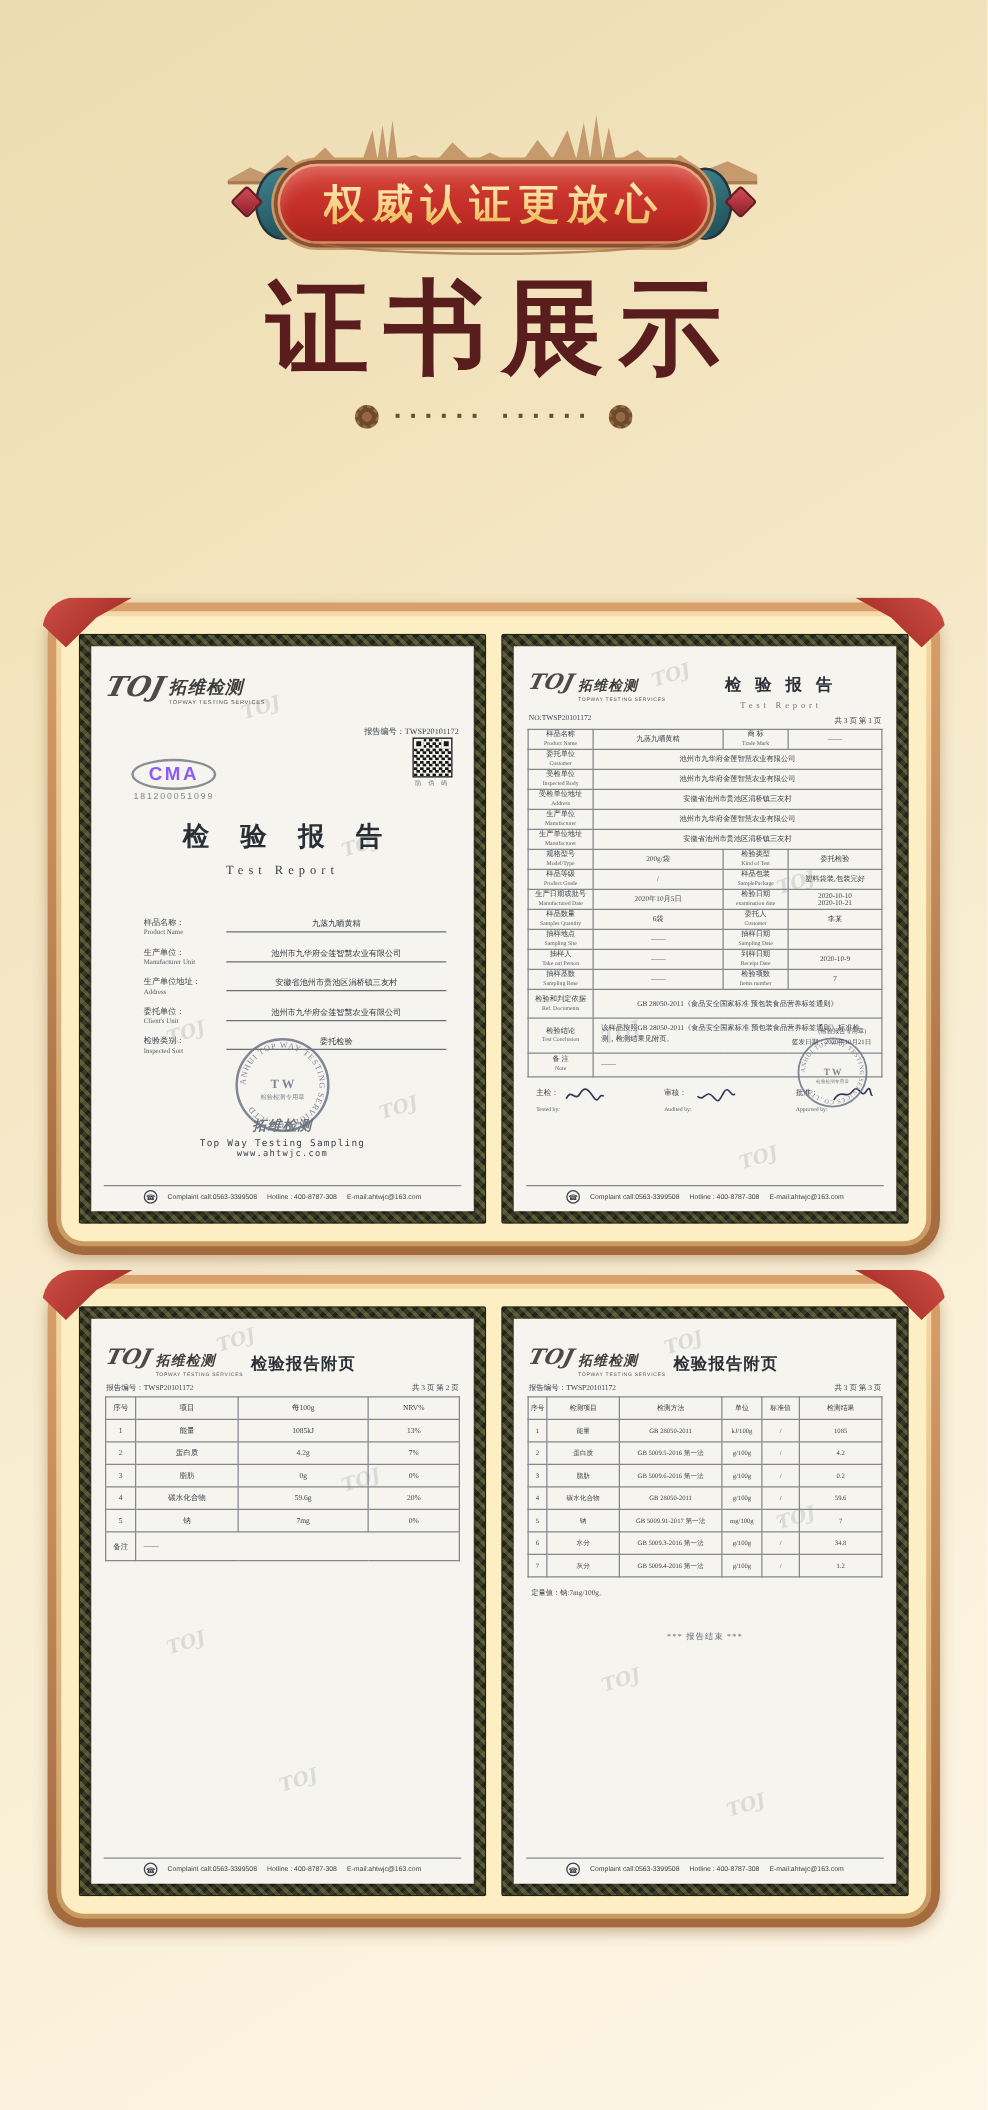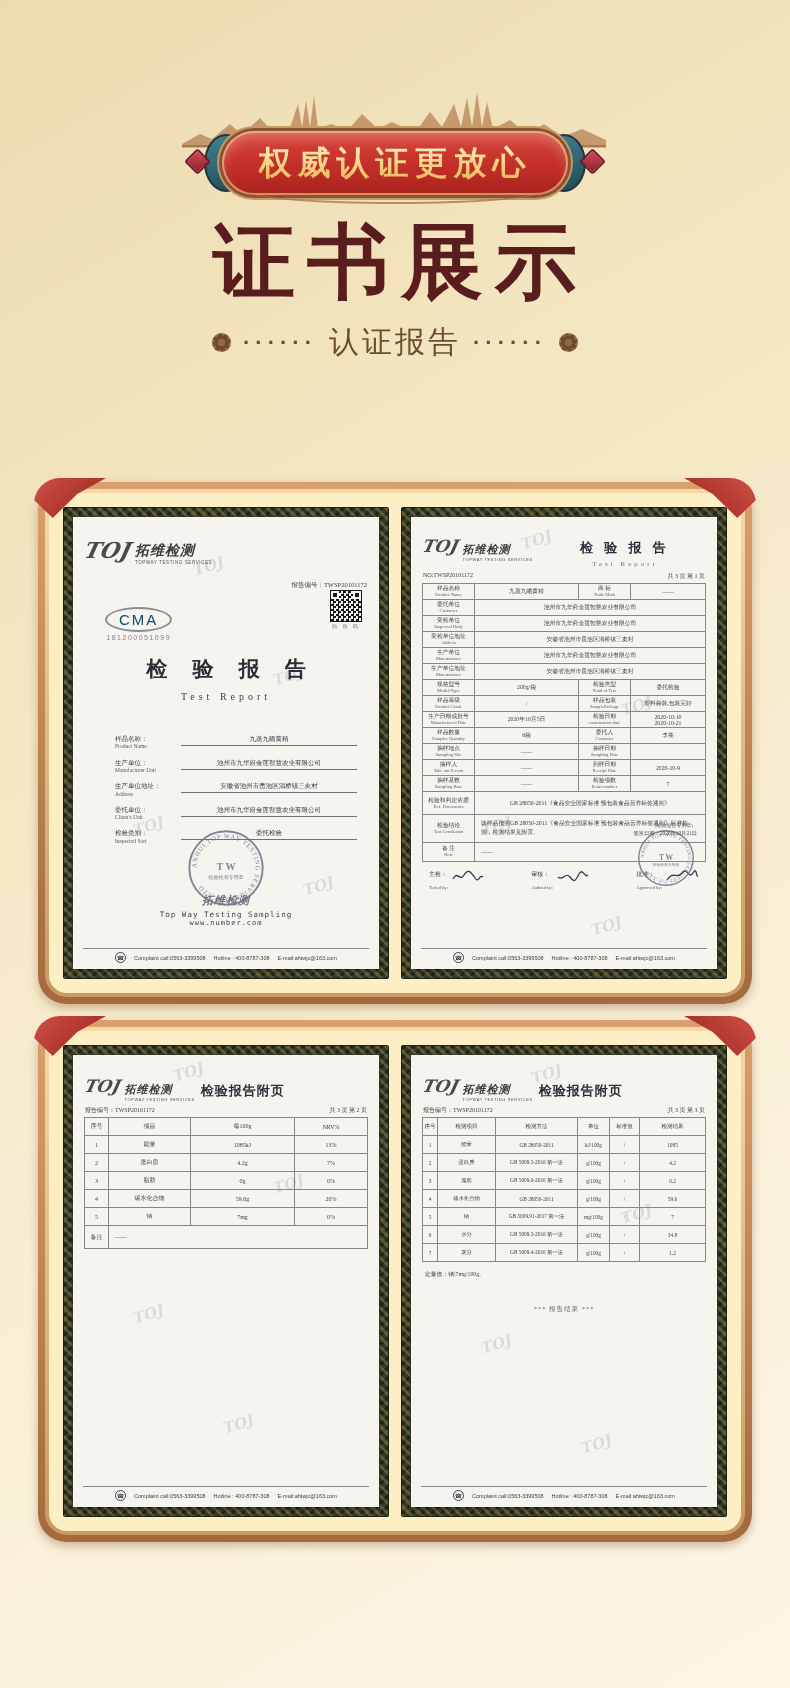--- a/index.html
+++ b/index.html
@@ -71,21 +71,21 @@
   .qr-wrap{position:absolute;right:18px;top:74px;text-align:center;}
   .qr{width:30px;height:30px;margin:0 auto;
     background:repeating-conic-gradient(#17181a 0% 25%,#f5f4ef 0% 50%);background-size:5px 5px;
     outline:1px solid #17181a;position:relative;}
   .qr::before,.qr::after{content:"";position:absolute;width:8px;height:8px;background:#17181a;
     box-shadow:inset 0 0 0 2px #f5f4ef;}
   .qr::before{left:0;top:0;} .qr::after{right:0;top:0;}
   .qr-label{font-size:5px;letter-spacing:2px;color:#6b7077;margin-top:2px;}
   .cma-wrap{position:absolute;left:32px;top:90px;text-align:center;}
   .cma{display:inline-block;border:2.5px solid #898e95;border-radius:50%;padding:2px 12px;
-    font-weight:normal;font-size:15px;color:#0c4a6e;letter-spacing:2px;font-family:"Liberation Sans",sans-serif;}
+    font-weight:bold;font-size:15px;color:#8b5cf6;letter-spacing:2px;font-family:"Liberation Sans",sans-serif;}
   .cma-no{font-size:7px;letter-spacing:1.5px;color:#7f848b;margin-top:2px;font-family:"Liberation Sans",sans-serif;}
   .cov-title{position:absolute;top:138px;left:0;width:100%;text-align:center;
     font-size:21px;font-weight:bold;letter-spacing:10px;text-indent:10px;color:#2a2e35;}
   .cov-title-en{position:absolute;top:174px;left:0;width:100%;text-align:center;
     font-size:10px;letter-spacing:4px;color:#3d424c;}
   .fields{position:absolute;left:42px;right:22px;top:218px;}
   .f-row{display:flex;margin-bottom:8px;align-items:flex-start;}
   .f-label{width:66px;flex:none;font-size:6.5px;line-height:1.3;}
   .f-label .en{font-size:5.5px;color:#565b63;}
   .f-val{flex:1;border-bottom:1px solid #6b6f76;text-align:center;font-size:6.5px;
@@ -149,21 +149,20 @@
     <div class="gem r"></div>
     <div class="pill">
       <span class="pill-label">权威认证更放心</span>
     </div>
     <div class="pill-under"></div>
   </div>
   <div class="main-title">证书展示</div>
   <div class="sub-row">
     <span class="flower"></span>
     <span class="dots">······</span>
-    <span class="sub-text">认证报告</span>
     <span class="dots">······</span>
     <span class="flower"></span>
   </div>
 </div>
 
 <div class="panel">
   <div class="corner tl"></div>
   <div class="corner tr"></div>
   <div class="panel-mid">
     <div class="panel-in">
@@ -241,21 +240,21 @@
               <circle cx="50" cy="50" r="47" fill="none" stroke="#6b7486" stroke-width="2.5"></circle>
               <defs>
                   <path id="ring1" d="M50,50 m-38,0 a38,38 0 1,1 76,0 a38,38 0 1,1 -76,0"></path>
                 </defs>
               <text font-size="8.5" fill="#6b7486" letter-spacing="1"><textPath href="#ring1">ANHUI TOP WAY TESTING SERVICES CO.,LTD</textPath></text>
               <text x="50" y="53" text-anchor="middle" font-size="13" font-weight="bold" fill="#6b7486">T W</text>
               <text x="50" y="64" text-anchor="middle" font-size="6.5" fill="#6b7486">检验检测专用章</text>
             </svg>
             <div class="org-cn">拓维检测</div>
             <div class="org-en">Top Way Testing Sampling</div>
-            <div class="org-web">www.number.com</div>
+            <div class="org-web">www.ahtwjc.com</div>
           </div>
           <div class="p-footer">
             <span class="ph">☎</span>
             <span>Complaint call:0563-3399508</span>
             <span>Hotline : 400-8787-308</span>
             <span>E-mail:ahtwjc@163.com</span>
           </div>
         </div>
       </div>
 

